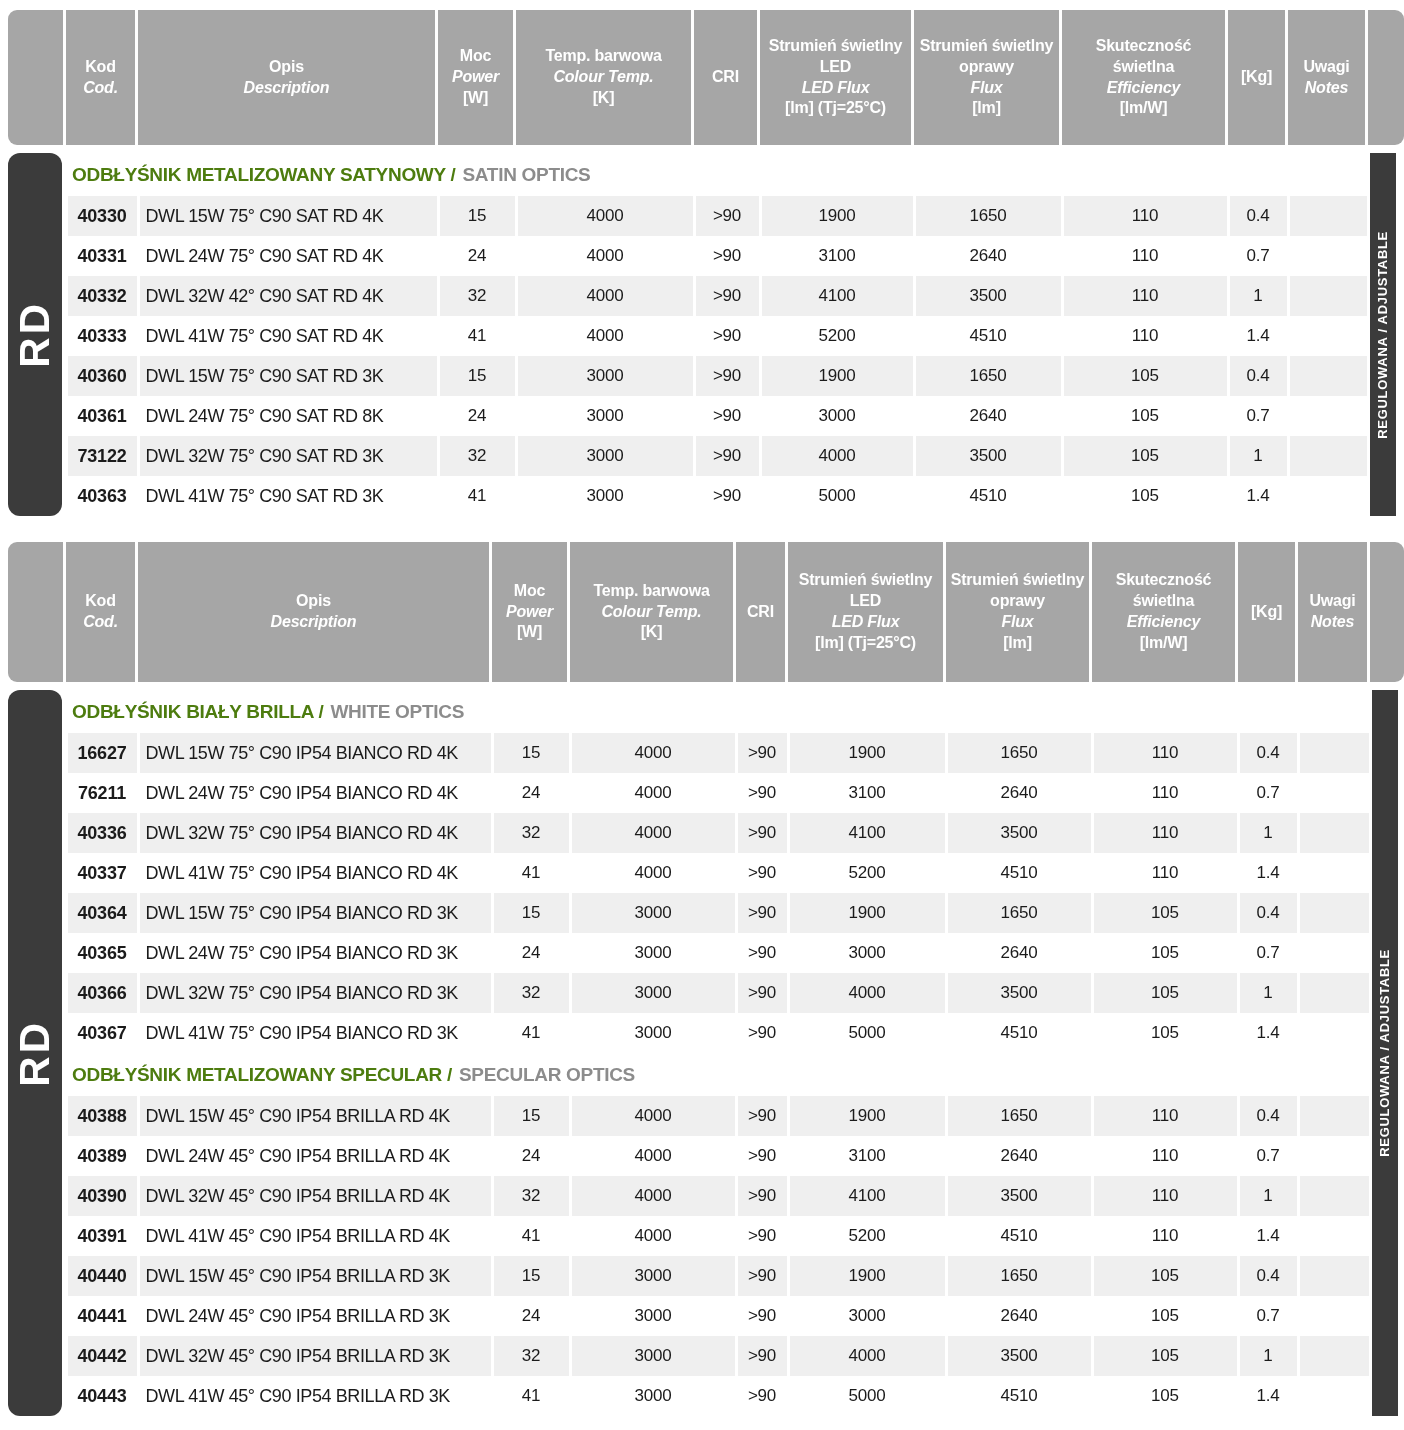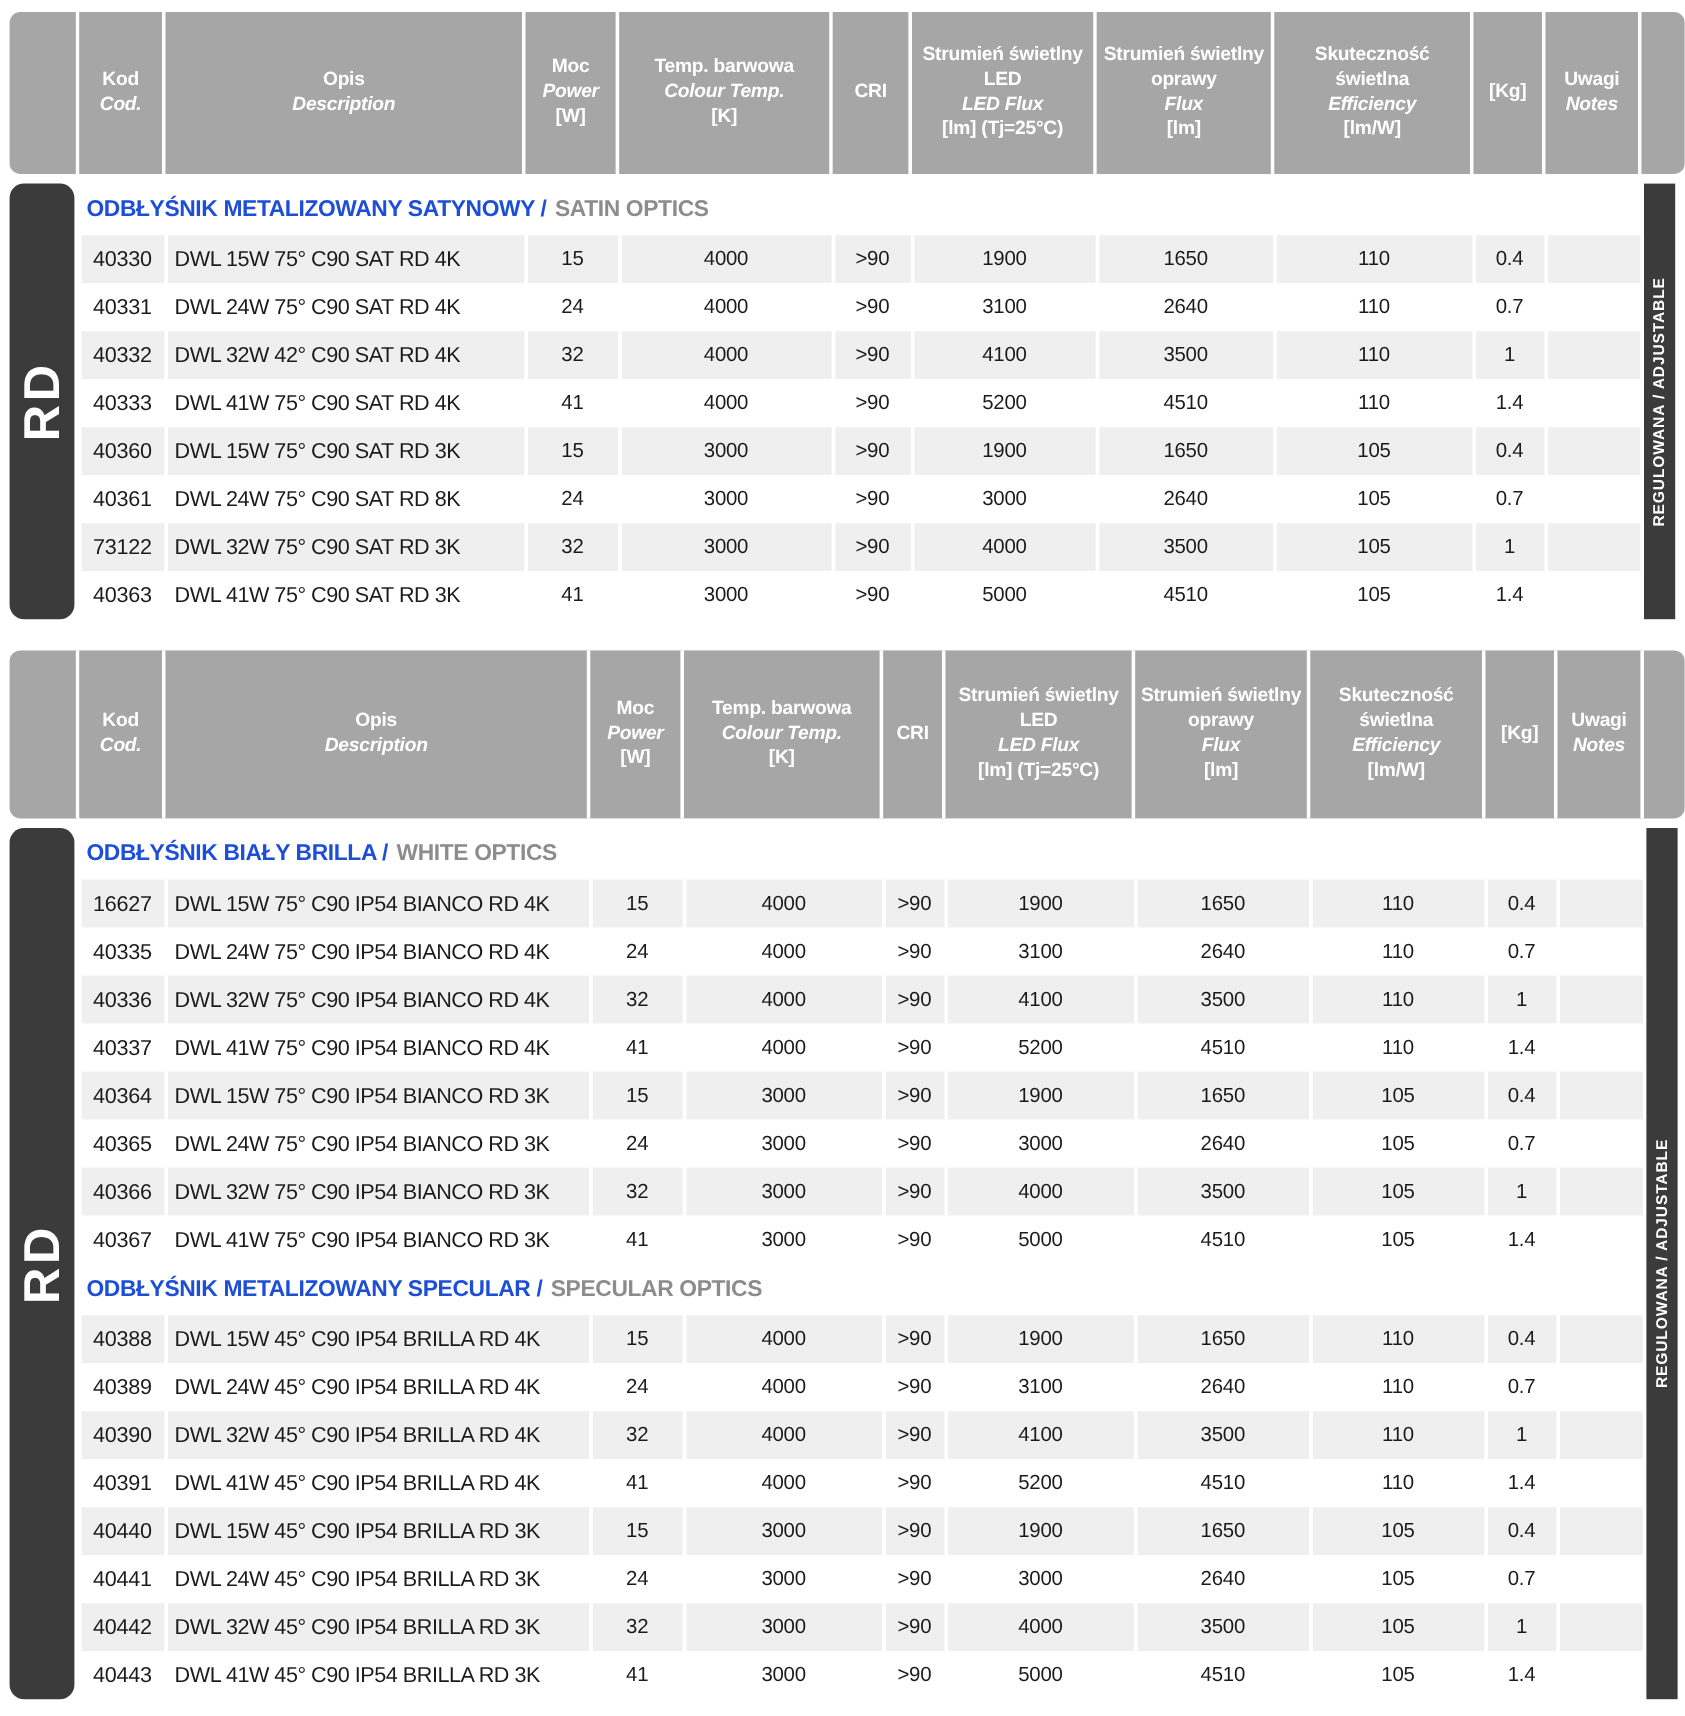--- a/index.html
+++ b/index.html
@@ -32,26 +32,26 @@
     width:1396px;margin-top:8px;
   }
   .body-table td{
     box-sizing:border-box;vertical-align:middle;text-align:center;
     border-left:3px solid #ffffff;border-right:3px solid #ffffff;
     font-size:17px;letter-spacing:-0.2px;
     height:40px;padding:0;
     background:#ffffff;
   }
   tr.odd td{background:#efefef;}
-  td.c-kod{font-weight:400;font-size:18px;}
+  td.c-kod{font-weight:700;font-size:18px;}
   td.c-opis{text-align:left;padding-left:6px;font-size:18px;letter-spacing:-0.4px;}
 
   tr.section-row td{height:43px;background:#ffffff;}
   td.section-title{text-align:left;padding-left:6px;border:none;}
-  .t-pl{font-weight:700;font-size:19px;letter-spacing:-0.3px;color:#1d4ed8;}
+  .t-pl{font-weight:700;font-size:19px;letter-spacing:-0.3px;color:#4d7c0f;}
   .t-en{font-weight:700;font-size:19px;letter-spacing:-0.3px;color:#8c8c8c;margin-left:7px;}
   .t-en.it{}
 
   
   td.tabcol,td.stripcol{background:transparent !important;border:none;position:relative;padding:0;}
   .tabfill{
     position:absolute;top:0;bottom:0;left:0;right:3px;
     background:#3b3b3b;border-radius:12px;
     display:flex;align-items:center;justify-content:center;
   }
@@ -330,21 +330,21 @@
             <td class="c-moc">15</td>
             <td class="c-temp">4000</td>
             <td class="c-cri">&gt;90</td>
             <td class="c-led-flux">1900</td>
             <td class="c-flux">1650</td>
             <td class="c-efficiency">110</td>
             <td class="c-kg">0.4</td>
             <td class="c-uwagi"></td>
           </tr>
           <tr class="even">
-            <td class="c-kod">40335</td>
+            <td class="c-kod">76211</td>
             <td class="c-opis">DWL 24W 75° C90 IP54 BIANCO RD 4K</td>
             <td class="c-moc">24</td>
             <td class="c-temp">4000</td>
             <td class="c-cri">&gt;90</td>
             <td class="c-led-flux">3100</td>
             <td class="c-flux">2640</td>
             <td class="c-efficiency">110</td>
             <td class="c-kg">0.7</td>
             <td class="c-uwagi"></td>
           </tr>

